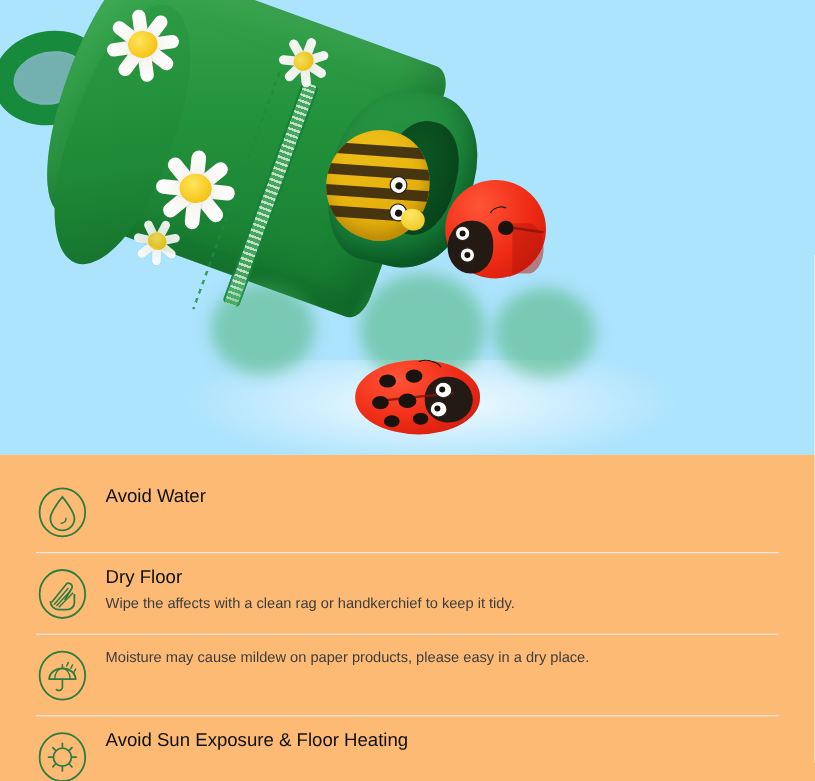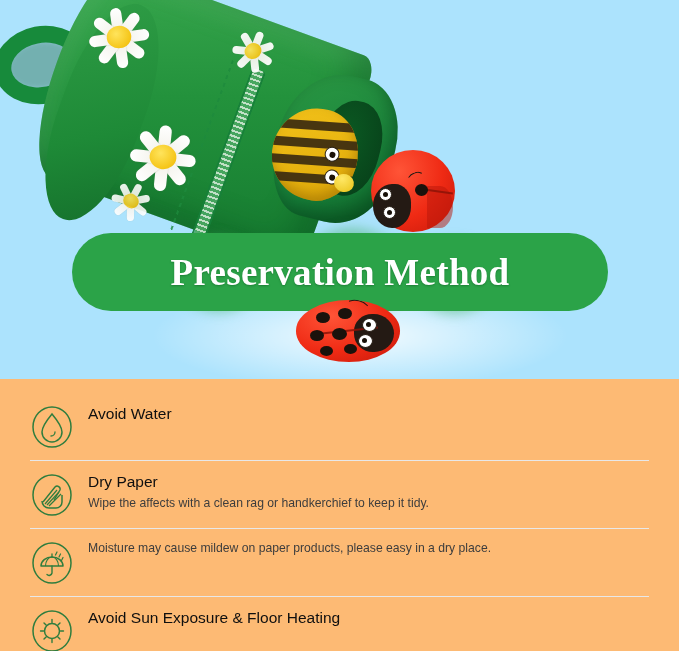--- a/index.html
+++ b/index.html
@@ -433,23 +433,20 @@
       <div class="spot s2"></div>
       <div class="spot s3"></div>
       <div class="spot s4"></div>
       <div class="spot s5"></div>
       <div class="spot s6"></div>
       <div class="antenna ant-a"></div>
       <div class="beye beye-a"></div>
       <div class="beye beye-b"></div>
     </div>
 
-    <div class="banner">
-      <div class="banner-title">Preservation Method</div>
-    </div>
 
   </div>
 
   <div class="tips">
 
     <div class="tip">
       <div class="tip-icon">
         <svg width="44" height="44" viewBox="0 0 44 44">
           <ellipse cx="22" cy="22" rx="19" ry="20" fill="none" stroke="#2f7d3e" stroke-width="1.5"></ellipse>
           <path d="M22 9 C22 9 12 21 12 27 a10 10 0 0 0 20 0 C32 21 22 9 22 9 Z" fill="none" stroke="#2f7d3e" stroke-width="1.5"></path>
@@ -466,21 +463,21 @@
         <svg width="44" height="44" viewBox="0 0 44 44">
           <ellipse cx="22" cy="22" rx="19" ry="20" fill="none" stroke="#2f7d3e" stroke-width="1.5"></ellipse>
           <path d="M13 29 L25 14 a3 3 0 0 1 5 3 L24 27" fill="none" stroke="#2f7d3e" stroke-width="1.4" stroke-linejoin="round"></path>
           <path d="M15 31 L27 17" fill="none" stroke="#2f7d3e" stroke-width="1.2"></path>
           <path d="M17 32 L29 19" fill="none" stroke="#2f7d3e" stroke-width="1.2"></path>
           <path d="M19 33 L31 21" fill="none" stroke="#2f7d3e" stroke-width="1.2"></path>
           <path d="M12 28 a7 7 0 0 0 7 7 h7 a6 6 0 0 0 6 -6 v-7" fill="none" stroke="#2f7d3e" stroke-width="1.5" stroke-linejoin="round"></path>
         </svg>
       </div>
       <div class="tip-text">
-        <div class="tip-title">Dry Paper</div>
+        <div class="tip-title">Dry Floor</div>
         <div class="tip-desc">Wipe the affects with a clean rag or handkerchief to keep it tidy.</div>
       </div>
     </div>
 
     <div class="tip">
       <div class="tip-icon">
         <svg width="44" height="44" viewBox="0 0 44 44">
           <ellipse cx="22" cy="22" rx="19" ry="20" fill="none" stroke="#2f7d3e" stroke-width="1.5"></ellipse>
           <path d="M11 25 a11 9 0 0 1 22 0 Z" fill="none" stroke="#2f7d3e" stroke-width="1.5" stroke-linejoin="round"></path>
           <path d="M15.5 25 a6.5 9 0 0 1 13 0" fill="none" stroke="#2f7d3e" stroke-width="1.1"></path>

